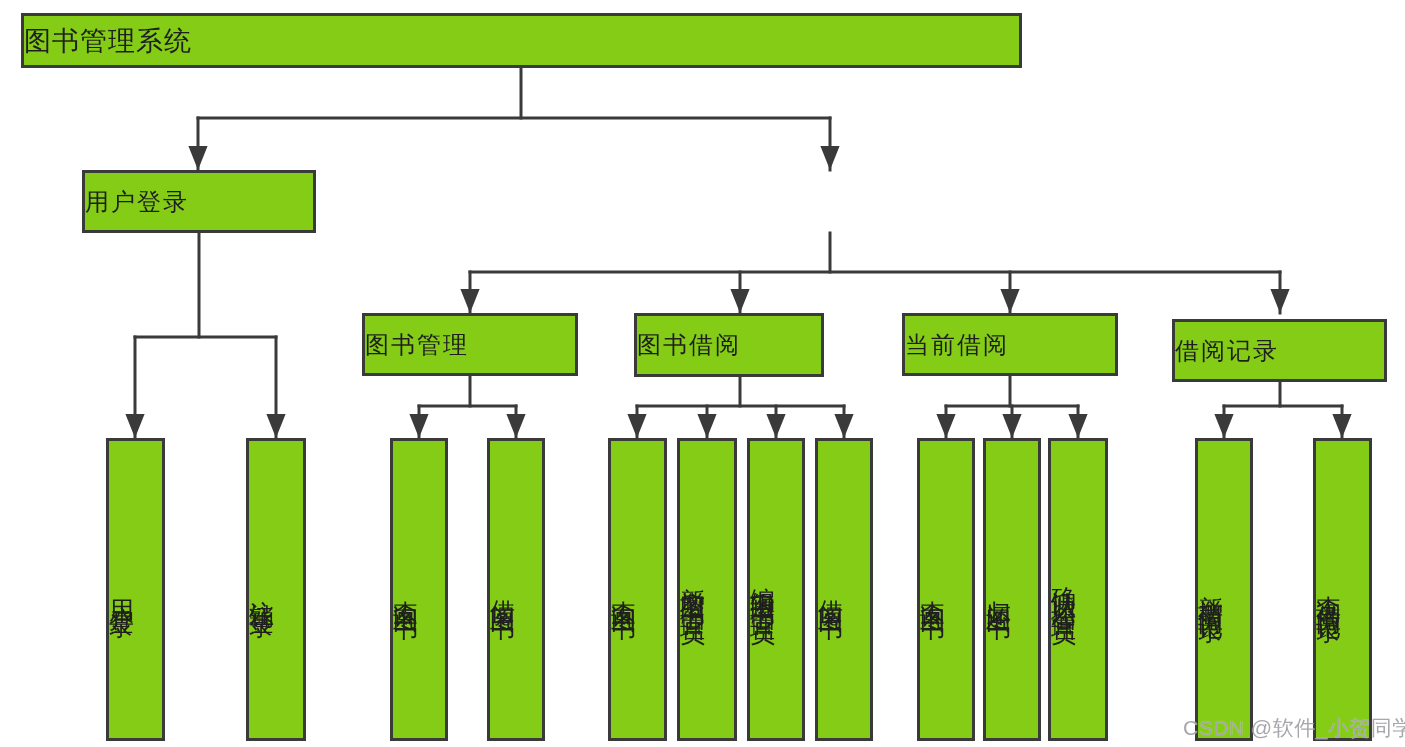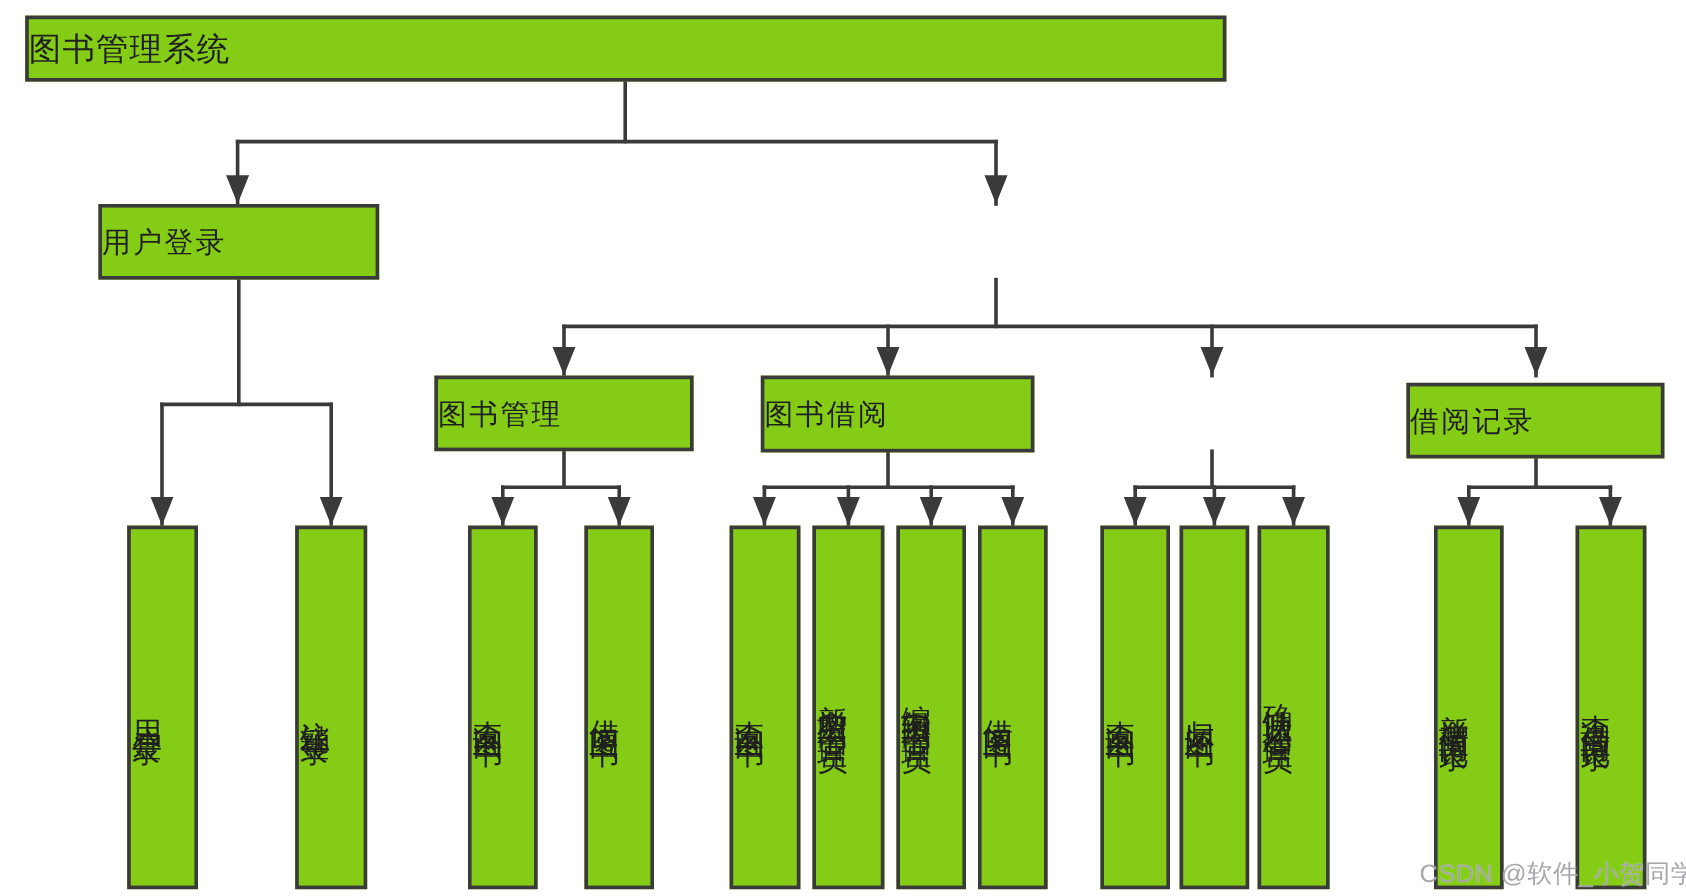--- a/index.html
+++ b/index.html
@@ -85,22 +85,25 @@
     <span class="hl root-label">图书管理系统</span>
   </div>
 
   <div class="node" style="left:82px;top:170px;width:234px;height:63px">
     <span class="hl">用户登录</span>
   </div>
 
   <div class="node" style="left:362px;top:313px;width:216px;height:63px">
     <span class="hl">图书管理</span>
   </div>
-  <div class="node" style="left:634px;top:313px;width:228px;height:64px">
+  <div class="node" style="left:634px;top:313px;width:190px;height:64px">
     <span class="hl">图书借阅</span>
+  </div>
+  <div class="node" style="left:902px;top:313px;width:216px;height:63px">
+    <span class="hl">当前借阅</span>
   </div>
   <div class="node" style="left:1172px;top:319px;width:215px;height:63px">
     <span class="hl">借阅记录</span>
   </div>
 
   <div class="node" style="left:106px;top:438px;width:59px;height:303px">
     <span class="vl">用户登录</span>
   </div>
   <div class="node" style="left:246px;top:438px;width:60px;height:303px">
     <span class="vl">注销登录</span>

